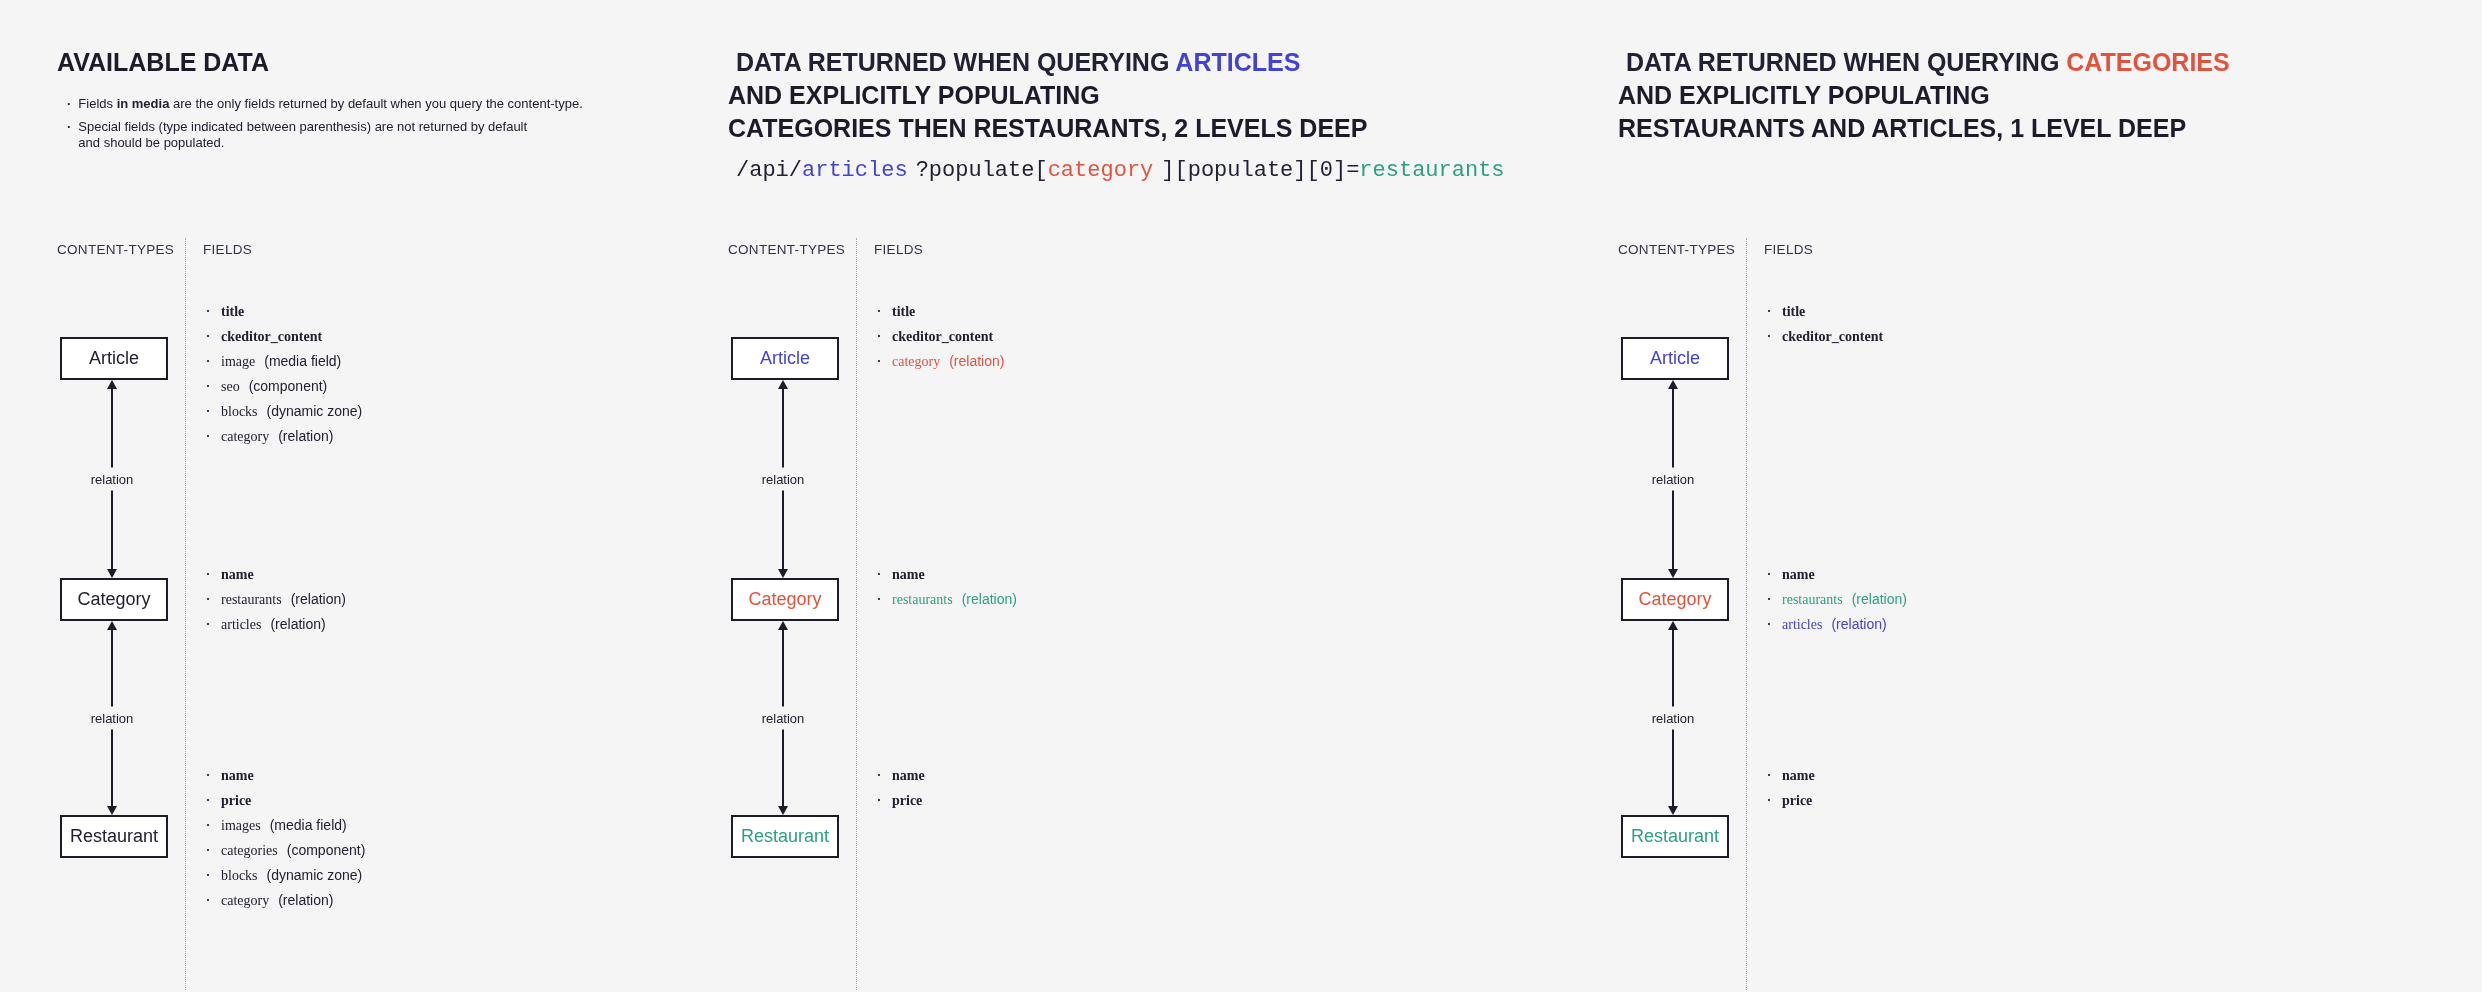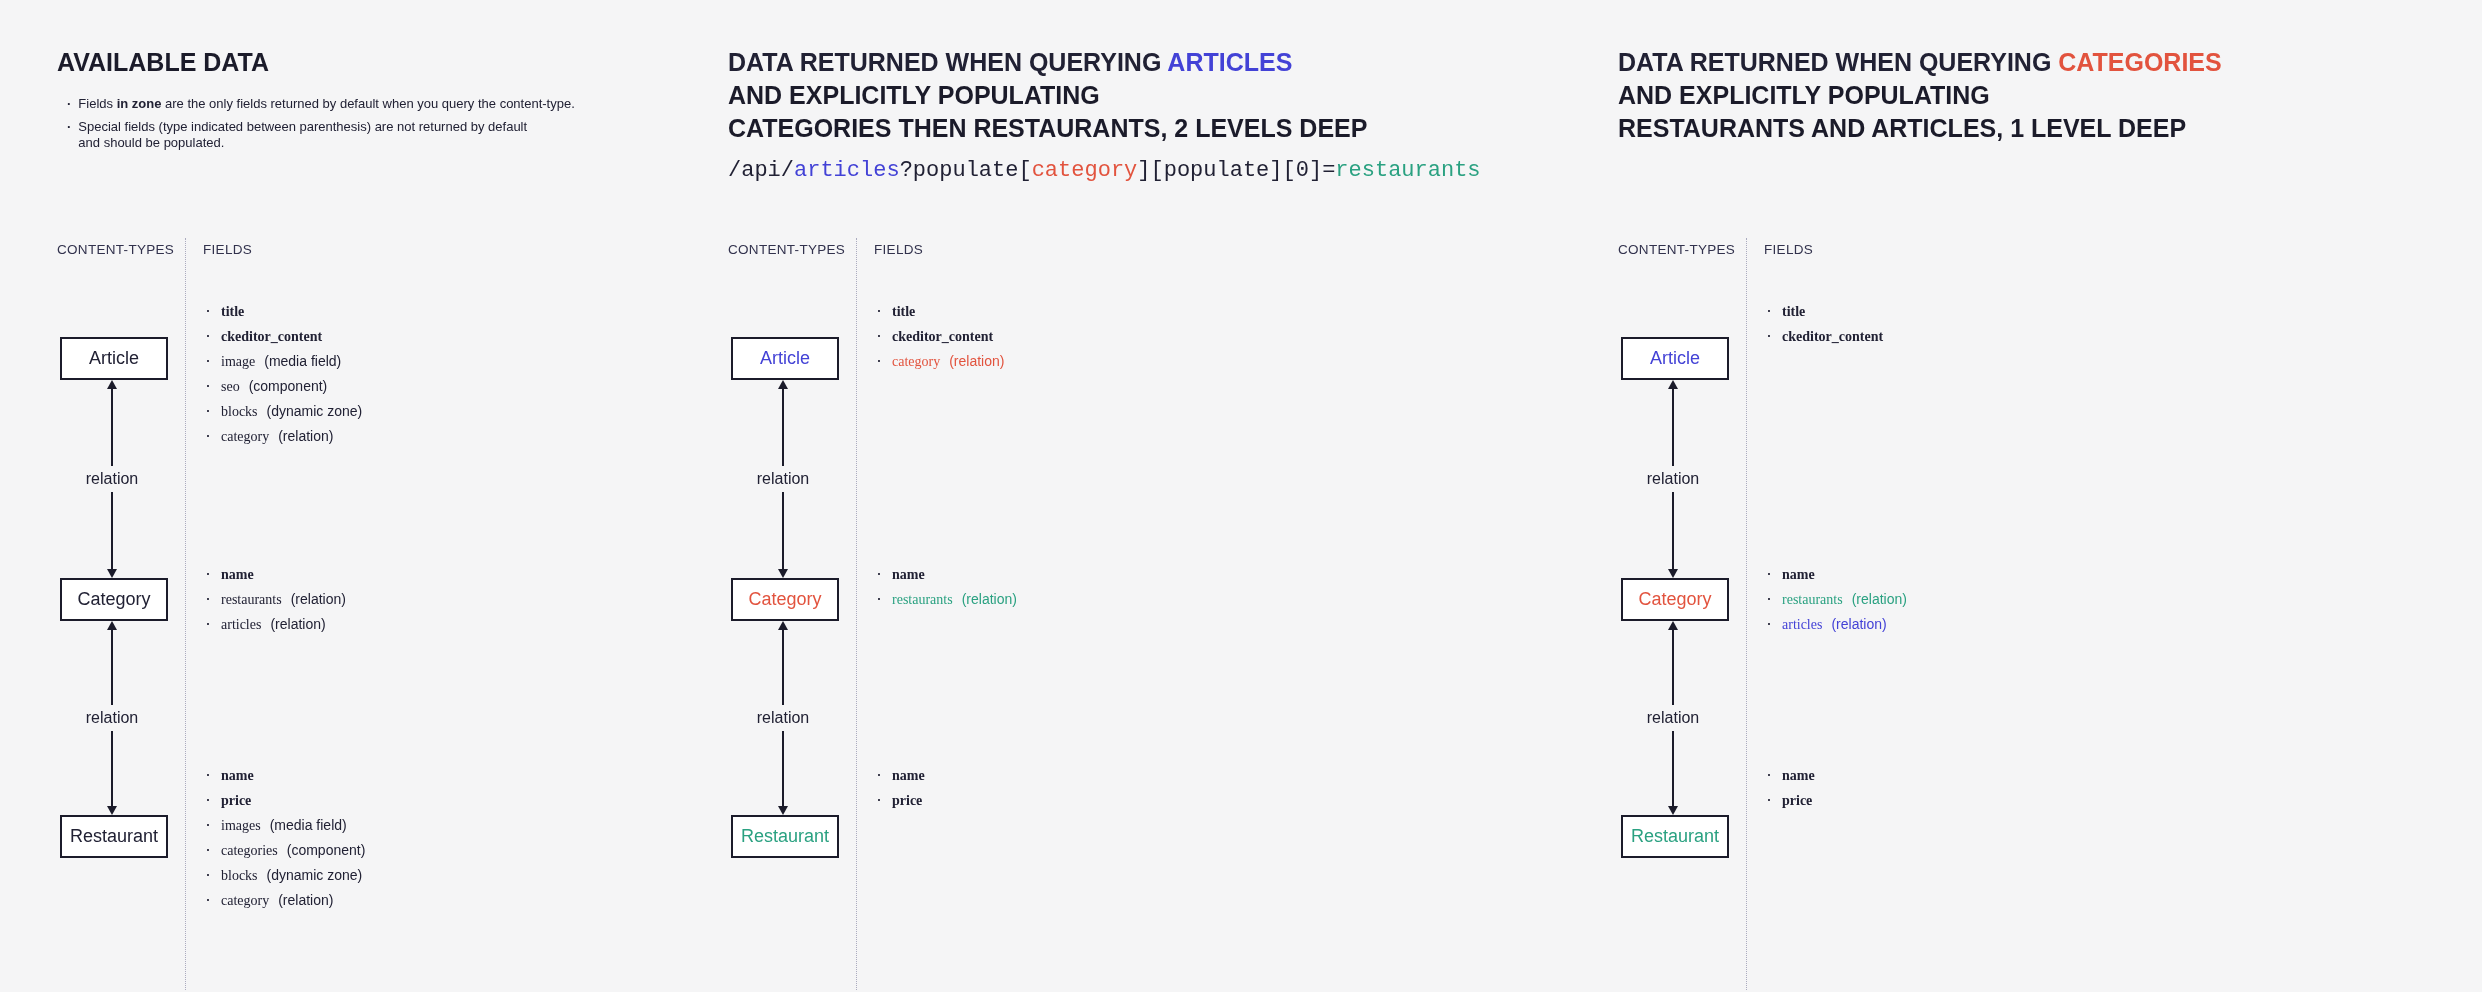--- a/index.html
+++ b/index.html
@@ -46,47 +46,47 @@
   .ctbox.restaurant{top:807px;}
 
   .arrow{position:absolute;left:54px;width:2px;background:#1b1b2a;}
   .arrow.a1{top:374px;height:194px;}
   .arrow.a2{top:615px;height:190px;}
   .arrow::before{content:"";position:absolute;top:-2px;left:-4px;
     border-left:5px solid transparent;border-right:5px solid transparent;border-bottom:9px solid #1b1b2a;}
   .arrow::after{content:"";position:absolute;bottom:-2px;left:-4px;
     border-left:5px solid transparent;border-right:5px solid transparent;border-top:9px solid #1b1b2a;}
   .rlabel{position:absolute;top:50%;left:50%;transform:translate(-50%,-50%);
-    background:var(--bg);padding:4px 3px;font-size:16px;color:var(--dark);white-space:nowrap;}
+    background:var(--bg);padding:4px 3px;font-size:13px;color:var(--dark);white-space:nowrap;}
 
   .fields{position:absolute;left:148px;list-style:none;}
   .fields.fa{top:290px;}
   .fields.fc{top:553px;}
   .fields.fr{top:754px;}
   .fields li{height:25px;line-height:25px;white-space:nowrap;}
   .fdot{display:inline-block;width:16px;font-size:18px;}
   .fname{font-family:Liberation Serif, serif;font-size:14px;color:var(--dark);}
   .fname.b{font-weight:bold;}
   .ftype{font-size:14px;margin-left:9px;color:var(--dark);}
 
-  .c-dark{color:var(--dark);}
+  .c-dark{color:var(--dark);margin-left:8px;}
   .c-blue{color:var(--blue);}
   .c-red{color:var(--red);}
   .c-teal{color:var(--teal);}
 </style>
 </head>
 <body>
 
 <section class="panel" id="panel1">
   <h2 class="ptitle">AVAILABLE DATA</h2>
 
   <div class="notes">
     <div class="note">
       <span class="ndot">·</span>
-      <div class="ntext"><span>Fields </span><b>in zone</b><span> are the only fields returned by default when you query the content-type.</span></div>
+      <div class="ntext"><span>Fields </span><b>in media</b><span> are the only fields returned by default when you query the content-type.</span></div>
     </div>
     <div class="note">
       <span class="ndot">·</span>
       <div class="ntext pre">Special fields (type indicated between parenthesis) are not returned by default
 and should be populated.</div>
     </div>
   </div>
 
   <div class="colhead ct">CONTENT-TYPES</div>
   <div class="colhead f">FIELDS</div>

